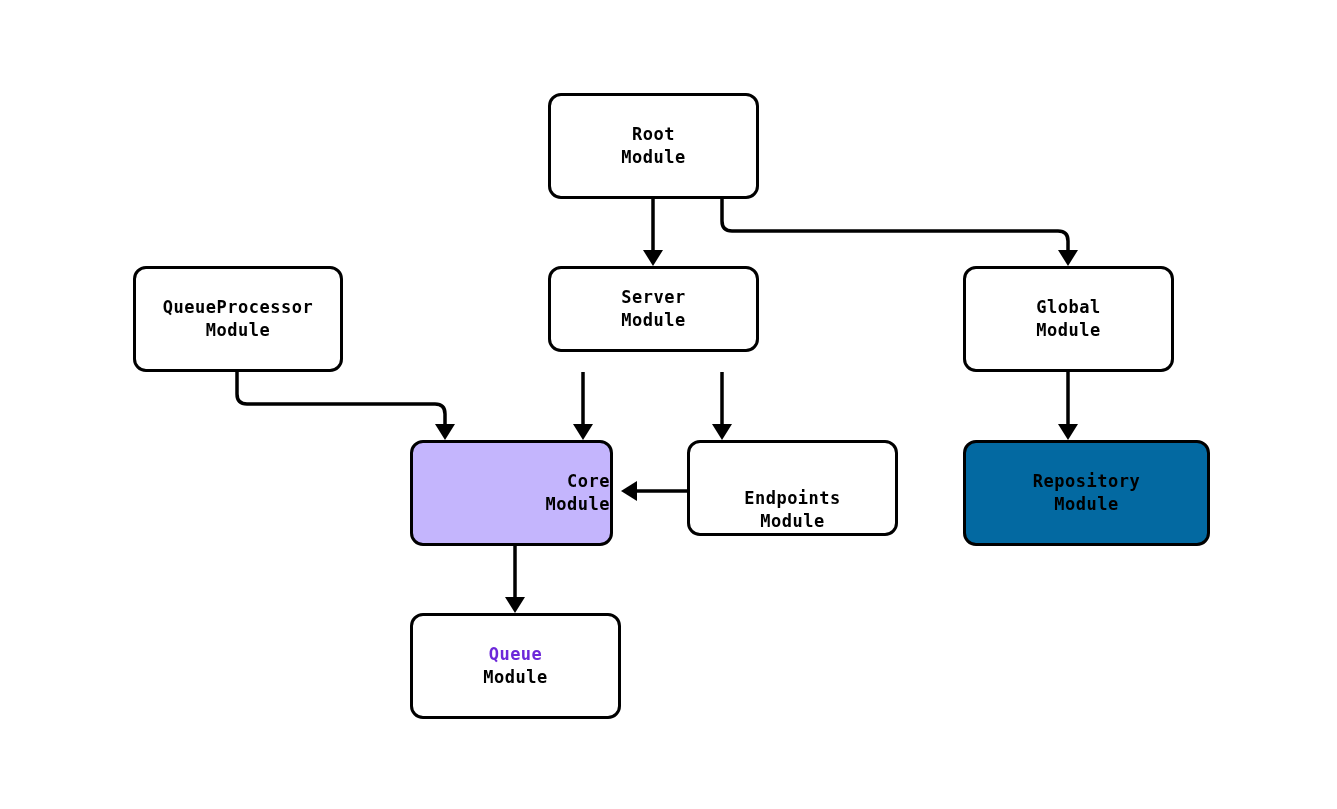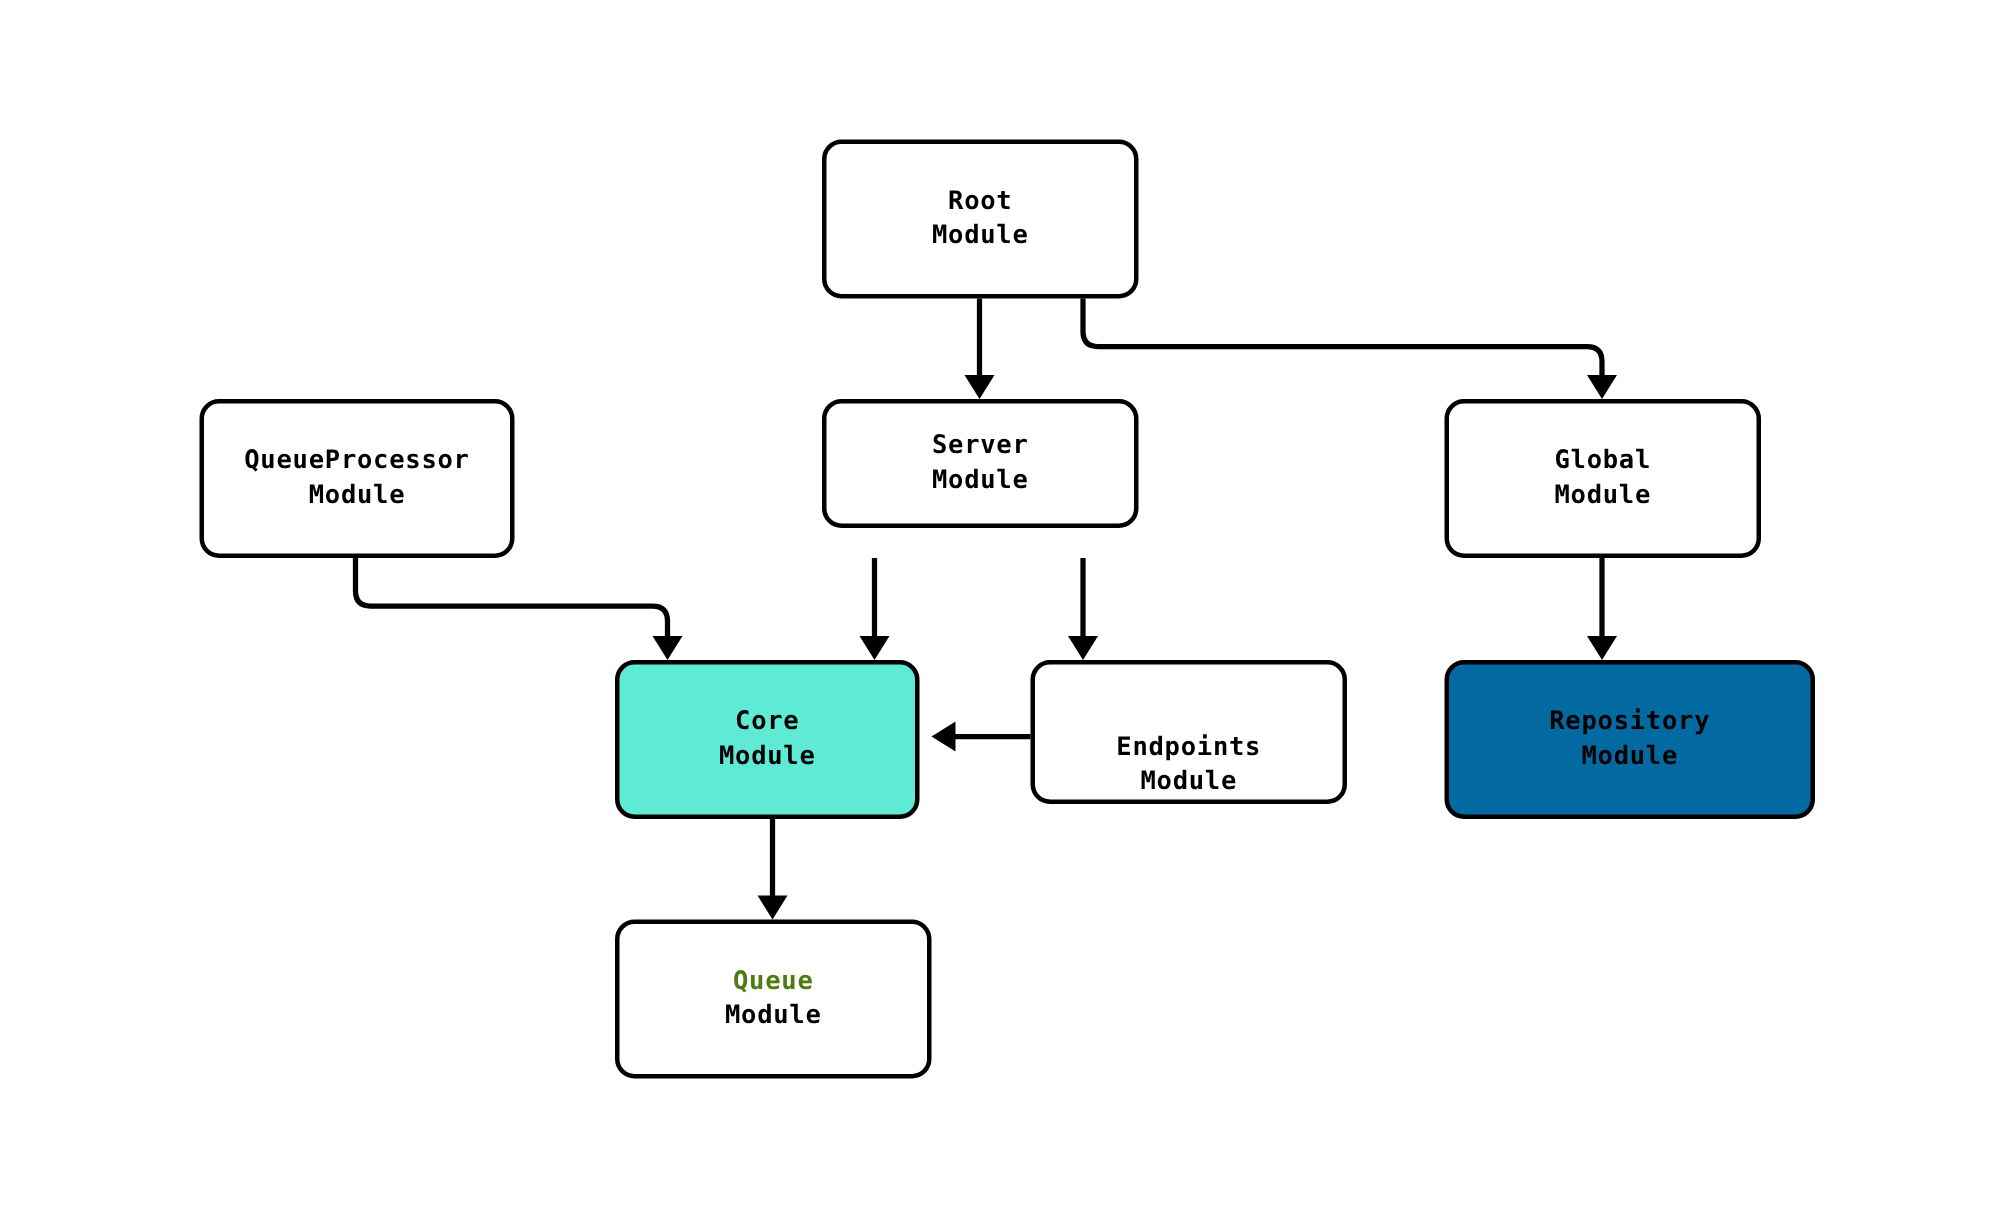--- a/index.html
+++ b/index.html
@@ -100,31 +100,31 @@
         <span class="node-label-line" style="color: rgb(0, 0, 0);">Module</span>
       </div>
       <div class="node" style="left: 548px; top: 266px; width: 211px; height: 86px; background: rgb(255, 255, 255); border-color: rgb(0, 0, 0);">
         <span class="node-label-line" style="color: rgb(0, 0, 0);">Server</span>
         <span class="node-label-line" style="color: rgb(0, 0, 0);">Module</span>
       </div>
       <div class="node" style="left: 963px; top: 266px; width: 211px; height: 106px; background: rgb(255, 255, 255); border-color: rgb(0, 0, 0);">
         <span class="node-label-line" style="color: rgb(0, 0, 0);">Global</span>
         <span class="node-label-line" style="color: rgb(0, 0, 0);">Module</span>
       </div>
-      <div class="node" style="left: 410px; top: 440px; width: 203px; height: 106px; background: #5eead4; border-color: rgb(0, 0, 0);">
+      <div class="node" style="left: 410px; top: 440px; width: 203px; height: 106px; background: #c4b5fd; border-color: rgb(0, 0, 0); align-items: flex-end;">
         <span class="node-label-line" style="color: rgb(0, 0, 0);">Core</span>
         <span class="node-label-line" style="color: rgb(0, 0, 0);">Module</span>
       </div>
       <div class="node" style="left: 687px; top: 440px; width: 211px; height: 96px; background: rgb(255, 255, 255); border-color: rgb(0, 0, 0); justify-content: flex-end;">
         <span class="node-label-line" style="color: rgb(0, 0, 0);">Endpoints</span>
         <span class="node-label-line" style="color: rgb(0, 0, 0);">Module</span>
       </div>
       <div class="node" style="left: 963px; top: 440px; width: 247px; height: 106px; background: #0369a1; border-color: rgb(0, 0, 0);">
         <span class="node-label-line" style="color: rgb(0, 0, 0);">Repository</span>
         <span class="node-label-line" style="color: rgb(0, 0, 0);">Module</span>
       </div>
       <div class="node" style="left: 410px; top: 613px; width: 211px; height: 106px; background: rgb(255, 255, 255); border-color: rgb(0, 0, 0);">
-        <span class="node-label-line" style="color: #4d7c0f;">Queue</span>
+        <span class="node-label-line" style="color: #6d28d9;">Queue</span>
         <span class="node-label-line" style="color: rgb(0, 0, 0);">Module</span>
       </div>
     </div>
 
 </div>
 
 </body></html>

